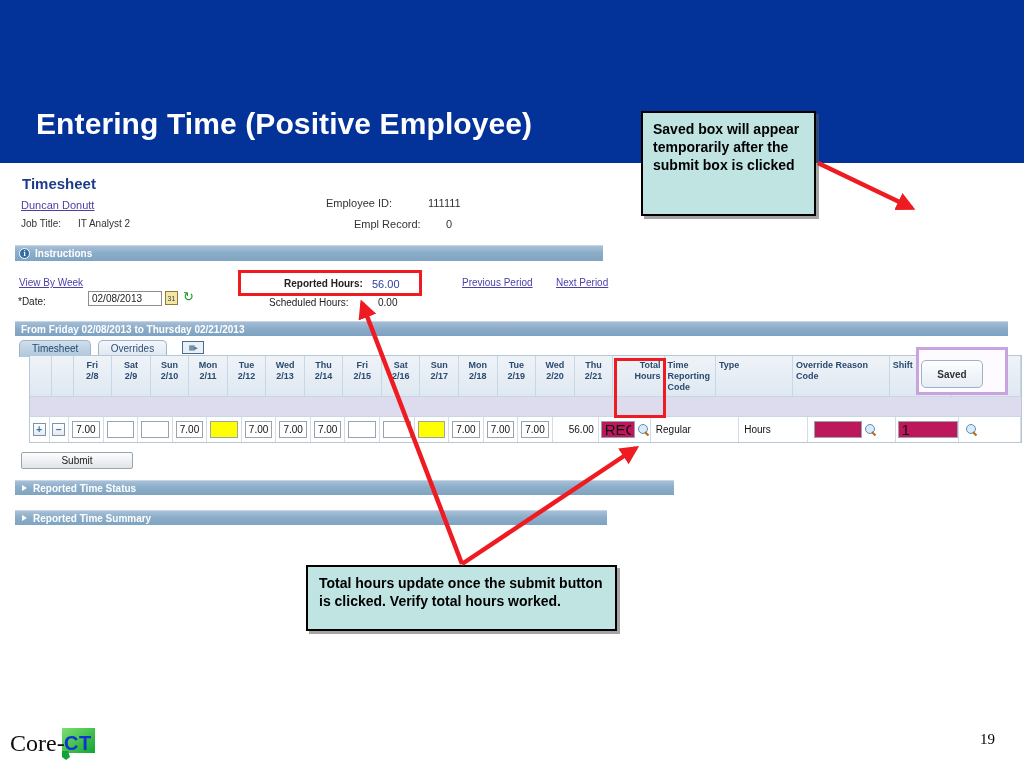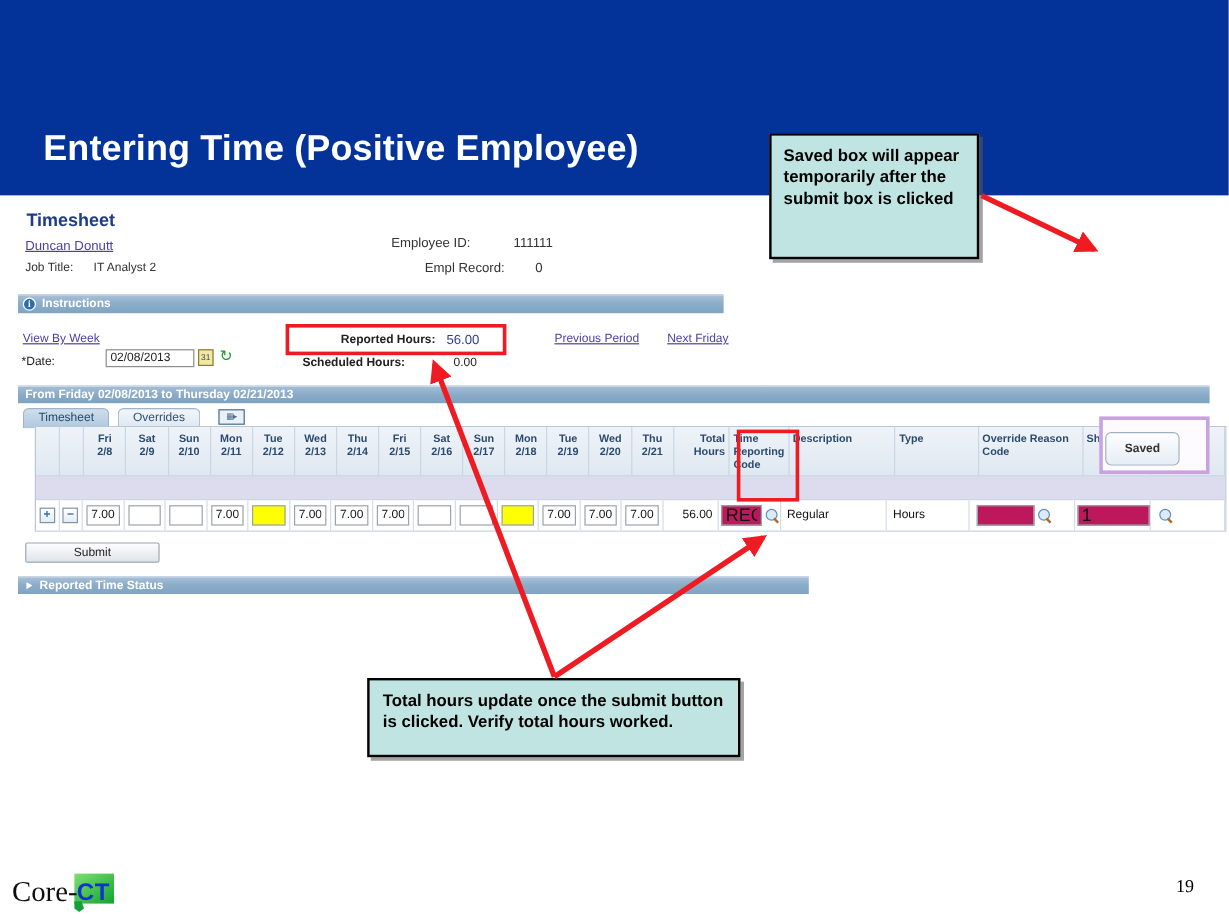--- a/index.html
+++ b/index.html
@@ -84,21 +84,21 @@
     text-align:center; line-height:13px; cursor:pointer;
   }
   .refresh-icon {
     position:absolute; left:183px; top:127px; font-size:13px; color:#1f9b2e;
     cursor:pointer; line-height:14px;
   }
 
   
   .lbl-reported   { position:absolute; left:252px; top:115px; font-size:10px; font-weight:bold; color:#222;padding-left:32px; }
   .val-reported   { position:absolute; left:372px; top:115px; font-size:11px; color:#2a3f9c; }
-  .lbl-scheduled  { position:absolute; left:252px; top:134px; font-size:10px; font-weight:bold; color:#222; }
+  .lbl-scheduled  { position:absolute; left:269px; top:134px; font-size:10px; font-weight:normal; color:#222; }
   .val-scheduled  { position:absolute; left:378px; top:134px; font-size:10px; color:#222; }
 
   .lnk-prev { position:absolute; left:462px; top:114px; font-size:10px; color:#4b3fa8; text-decoration:underline; cursor:pointer; }
   .lnk-next { position:absolute; left:556px; top:114px; font-size:10px; color:#4b3fa8; text-decoration:underline; cursor:pointer; }
 
   
   .redbox {
     position:absolute; border:3px solid #ee1c22; pointer-events:none;
     background:rgba(255,255,255,0);
   }
@@ -273,21 +273,21 @@
   <input class="date-input" value="02/08/2013" style="">
   <div class="cal-icon">31</div>
   <div class="refresh-icon">↻</div>
 
   <div class="lbl-reported">Reported Hours:</div>
   <div class="val-reported">56.00</div>
   <div class="lbl-scheduled">Scheduled Hours:</div>
   <div class="val-scheduled">0.00</div>
 
   <div class="lnk-prev">Previous Period</div>
-  <div class="lnk-next">Next Friday</div>
+  <div class="lnk-next">Next Period</div>
 
   <div class="redbox" id="redbox-reported"></div>
 
   <div class="bar" id="period-bar">
     <span>From Friday 02/08/2013 to Thursday 02/21/2013</span>
   </div>
 
   <div id="tabs">
     <span class="tab active">Timesheet</span>
     <span class="tab">Overrides</span>
@@ -377,21 +377,20 @@
           </div>
         </div>
         <div class="hc day" style="width: 39px;">
           <div style="width:100%">
             <div>Thu</div>
             <div>2/21</div>
           </div>
         </div>
         <div class="hc right" style="width: 52px;">Total Hours</div>
         <div class="hc" style="width: 52px;">Time Reporting Code</div>
-        <div class="hc" style="width: 100px;">Description</div>
         <div class="hc" style="width: 78px;">Type</div>
         <div class="hc" style="width: 98px;">Override Reason Code</div>
         <div class="hc" style="width: 63px;">Shift</div>
         <div class="hc" style="width: 70px;"></div>
       </div>
     <div id="grid-spacer"></div>
     <div id="grid-row">
         <div class="dc" style="width: 22px;">
           <div class="plusminus">+</div>
         </div>
@@ -466,20 +465,24 @@
       </div>
   </div>
 
   <div class="redbox" id="redbox-total"></div>
 
   <button id="submit-btn">Submit</button>
 
   <div class="bar" id="rts-bar">
     <span class="tri"></span>
     <span>Reported Time Status</span>
+  </div>
+  <div class="bar" id="rtsum-bar">
+    <span class="tri"></span>
+    <span>Reported Time Summary</span>
   </div>
 
   <div id="saved-wrap">
     <div id="saved-btn">Saved</div>
   </div>
 </div>
 
 <div class="callout" id="callout-saved">Saved box will appear temporarily after the submit box is clicked</div>
 <div class="callout" id="callout-total">Total hours update once the submit button is clicked.  Verify total hours worked.</div>
 

